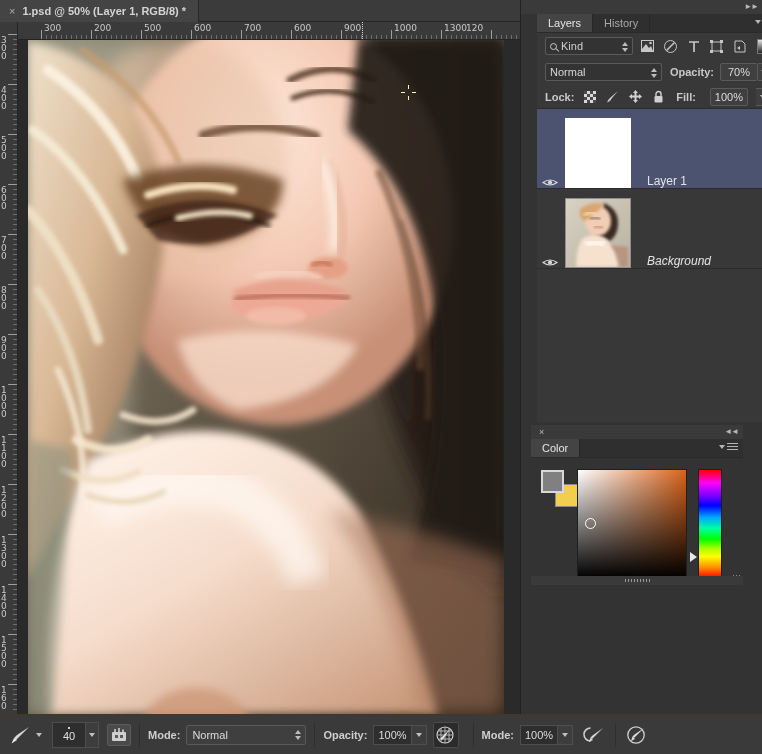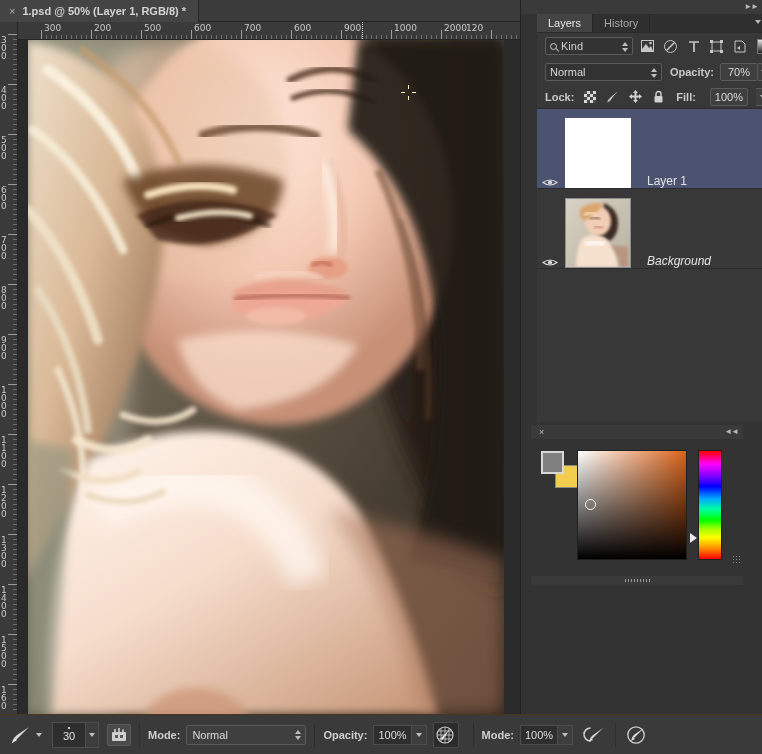--- a/index.html
+++ b/index.html
@@ -369,21 +369,21 @@
       <div class="htick min" style="left: 396px;"></div>
       <div class="htick min" style="left: 401px;"></div>
       <div class="htick min" style="left: 406px;"></div>
       <div class="htick min" style="left: 411px;"></div>
       <div class="htick min" style="left: 416px;"></div>
       <div class="htick min" style="left: 421px;"></div>
       <div class="htick min" style="left: 426px;"></div>
       <div class="htick min" style="left: 431px;"></div>
       <div class="htick min" style="left: 436px;"></div>
       <div class="htick maj" style="left: 441px;"></div>
-      <div class="hlab" style="left: 444px;">2000</div>
+      <div class="hlab" style="left: 444px;">1300</div>
       <div class="htick min" style="left: 446px;"></div>
       <div class="htick min" style="left: 451px;"></div>
       <div class="htick min" style="left: 456px;"></div>
       <div class="htick min" style="left: 461px;"></div>
       <div class="htick min" style="left: 466px;"></div>
       <div class="htick min" style="left: 471px;"></div>
       <div class="htick min" style="left: 476px;"></div>
       <div class="htick min" style="left: 481px;"></div>
       <div class="htick min" style="left: 486px;"></div>
       <div class="htick maj" style="left: 491px;"></div>
@@ -927,20 +927,33 @@
           </span>
         </div>
       </div>
     </div>
 
     <div id="colorpanel">
       <div id="colorbar">
         <span class="x">×</span>
         <span class="collapse-arrows">◄◄</span>
       </div>
+      <div id="colortabs">
+        <div class="ptab active">
+          <span>Color</span>
+        </div>
+        <div class="panelmenu">
+          <i class="pm-tri"></i>
+          <span class="pm-lines">
+              <i></i>
+              <i></i>
+              <i></i>
+            </span>
+        </div>
+      </div>
       <div id="colorbody">
         <div class="swatches">
           <span class="sw-bg"></span>
           <span class="sw-fg"></span>
         </div>
         <div id="sqfield">
           <span id="sqdot"></span>
         </div>
         <div id="huestrip"></div>
         <div id="huemark"></div>
@@ -955,21 +968,21 @@
   <div id="optionsbar">
     <span class="brushpreview">
       <svg width="22" height="20">
           <path d="M19,2 L9,12 L6,15 L4,13 L7,10 Z" fill="#d8d8d8"></path>
           <path d="M4,13 L1.5,18.5 L7,15 Z" fill="#e8e8e8"></path>
         </svg>
     </span>
     <span class="smalltri" style="margin:0 10px 0 2px;"></span>
     <span class="sizebox">
       <i class="dot"></i>
-      <span>30</span>
+      <span>40</span>
     </span>
     <span class="stepbtn">
       <i class="smalltri"></i>
     </span>
     <span class="tabletbtn">
       <svg width="16" height="15">
           <rect x="1" y="5" width="14" height="9" rx="1" fill="#cfcfcf"></rect>
           <path d="M4,5 L4,2 M8,5 L8,1 M12,5 L12,2.5" stroke="#cfcfcf" stroke-width="1.6"></path>
           <rect x="4" y="8" width="3" height="3" fill="#5a5a5a"></rect>
           <rect x="9" y="8" width="3" height="3" fill="#5a5a5a"></rect>

